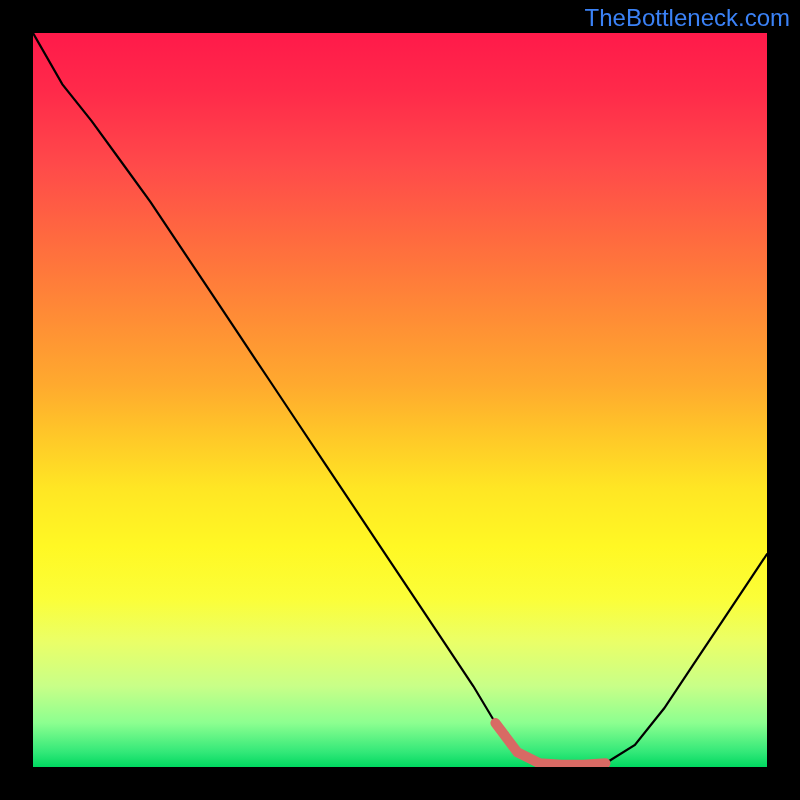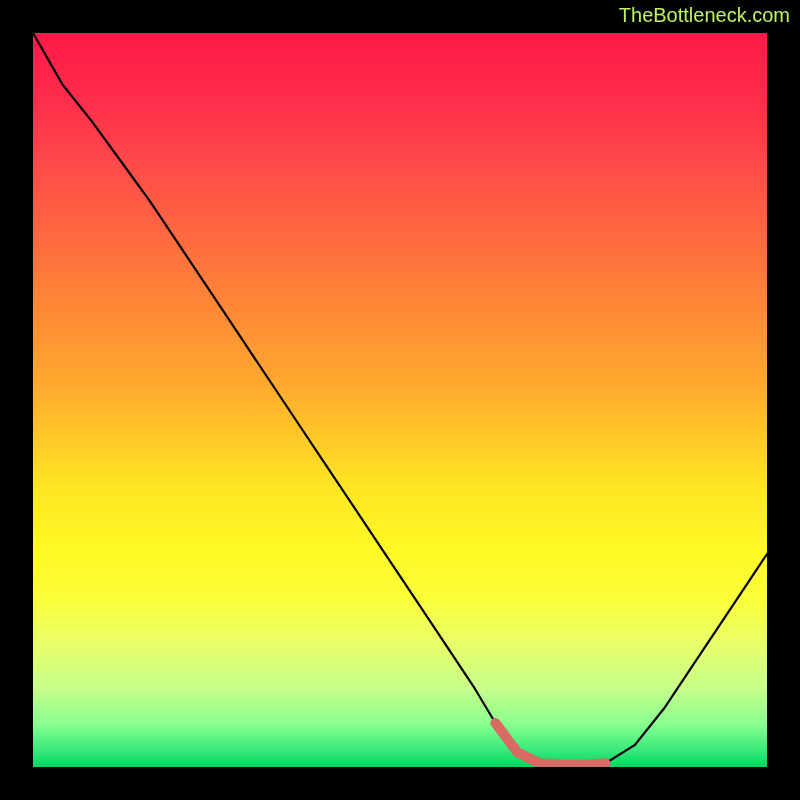--- a/index.html
+++ b/index.html
@@ -7,22 +7,22 @@
     width: 800px;
     height: 800px;
     background: #000;
     position: relative;
     font-family: Arial, sans-serif;
   }
   .watermark {
     position: absolute;
     top: 4px;
     right: 10px;
-    color: #bef264;
-    font-size: 20px;
+    color: #3b82f6;
+    font-size: 24px;
     font-weight: 500;
     z-index: 10;
   }
   .plot-area {
     position: absolute;
     left: 33px;
     top: 33px;
     width: 734px;
     height: 734px;
     overflow: hidden;

